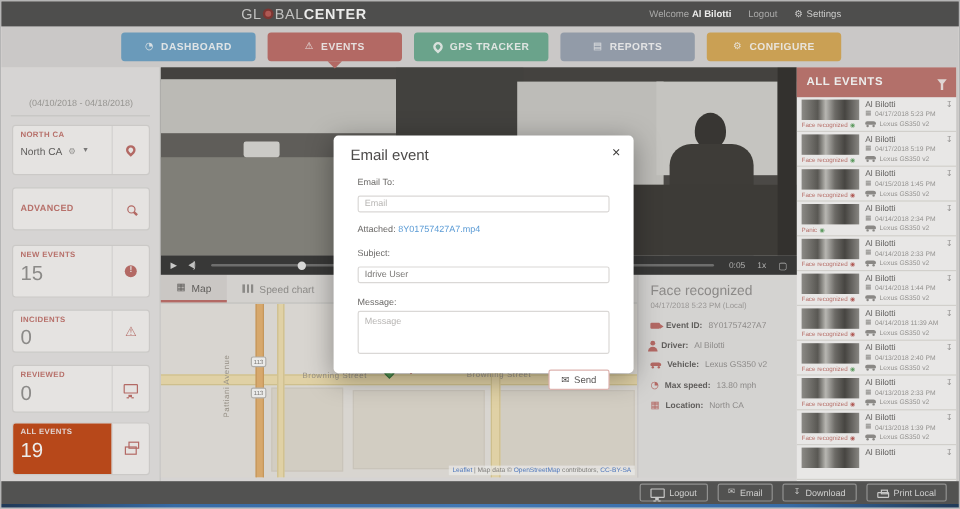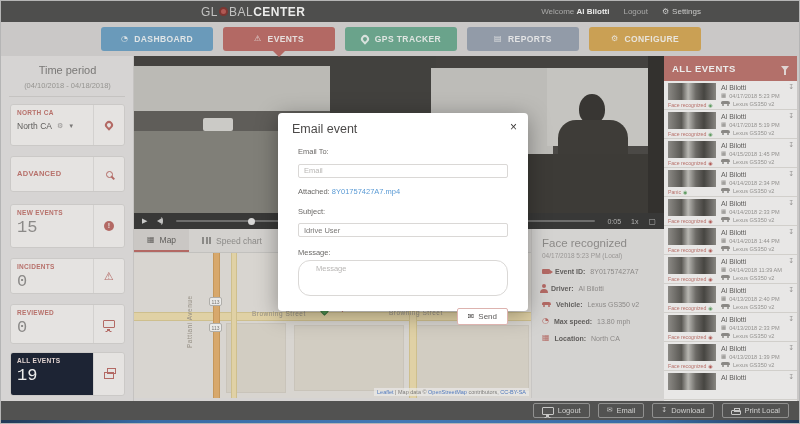--- a/index.html
+++ b/index.html
@@ -23,22 +23,22 @@
 
   
   .sidebar{position:absolute;left:0;top:55px;width:133px;height:345px;background:#e6e4e3;border-right:1px solid #d2d0cf;box-sizing:border-box;}
   .tp-title{position:absolute;left:0;top:8px;width:133px;text-align:center;font-size:11px;color:#7a7878;}
   .tp-range{position:absolute;left:0;top:25px;width:133px;text-align:center;font-size:7.5px;color:#9b9997;}
   .tp-div{position:absolute;left:8px;right:8px;top:40px;height:1px;background:#d2d0cf;}
   .card{position:absolute;left:9px;width:115px;background:#f7f5f4;border:1px solid #d9d7d6;border-radius:3px;box-sizing:border-box;display:flex;}
   .card .cbody{flex:1;padding:4px 6px;overflow:hidden;}
   .card .cicon{width:30px;border-left:1px solid #e2e0df;display:flex;align-items:center;justify-content:center;color:#bd6762;}
   .clabel{font-size:6.5px;font-weight:bold;color:#c2706a;letter-spacing:.3px;}
-  .cvalue{font-size:17px;color:#8f8d8c;margin-top:2px;font-family:Liberation Mono, monospace;}
-  .card.sel .cbody{background:#0f172a;border-radius:2px 0 0 2px;}
+  .cvalue{font-size:17px;color:#8f8d8c;margin-top:2px;}
+  .card.sel .cbody{background:#c2410c;border-radius:2px 0 0 2px;}
   .card.sel .clabel{color:#f3e3e1;}
   .card.sel .cvalue{color:#fff;}
   .selrow{display:flex;align-items:center;gap:5px;margin-top:5px;font-size:8.5px;color:#5c5a59;}
   .selrow .ggear{font-size:7px;color:#9a9897;}
   .selrow .caret{font-size:6px;color:#7a7878;}
   .advtext{font-size:7.5px;font-weight:bold;color:#c2706a;letter-spacing:.3px;line-height:26px;}
 
   
   .video{position:absolute;left:133px;top:55px;width:530px;height:157px;background:#44423f;overflow:hidden;}
   .vc{position:absolute;}
@@ -99,21 +99,21 @@
   .dim{position:absolute;inset:0;background:rgba(120,118,116,.14);z-index:10;}
   .modal{position:absolute;left:277px;top:112px;width:250px;height:198px;background:#fff;border-radius:4px;box-shadow:0 4px 22px rgba(0,0,0,.35);z-index:20;box-sizing:border-box;padding:9px 14px 10px;}
   .mtitle{font-size:12.5px;color:#4c4a49;}
   .mclose{position:absolute;right:11px;top:7px;font-size:12px;color:#3f3d3c;cursor:pointer;}
   .mbody{padding:0 6px;}
   .mlabel{font-size:7.5px;color:#6b6967;margin-top:11px;margin-bottom:3px;}
   .minput{width:100%;box-sizing:border-box;height:14px;border:1px solid #dad8d6;border-radius:2px;font-size:7.5px;color:#7a7876;padding:0 5px;font-family:"Liberation Sans",sans-serif;outline:none;background:#fff;}
   .minput::placeholder,.mtextarea::placeholder{color:#b8b6b4;}
   .mline{font-size:7.5px;color:#6b6967;margin-top:9px;}
   .mline .lnk{color:#5b9bd5;}
-  .mtextarea{width:100%;box-sizing:border-box;height:36px;border:1px solid #dad8d6;border-radius:12px;font-size:7.5px;color:#7a7876;padding:3px 17px;resize:none;font-family:"Liberation Sans",sans-serif;outline:none;}
+  .mtextarea{width:100%;box-sizing:border-box;height:36px;border:1px solid #dad8d6;border-radius:2px;font-size:7.5px;color:#7a7876;padding:3px 5px;resize:none;font-family:"Liberation Sans",sans-serif;outline:none;}
   .msendrow{display:flex;justify-content:flex-end;margin-top:8px;}
   .msend{display:flex;align-items:center;gap:4px;border:1px solid #ddb3af;border-radius:2px;background:#fff;padding:3px 10px;font-size:8px;color:#5c5a59;cursor:pointer;}
 
   
   .ic{display:inline-block;line-height:1;}
   .ic-glyph{font-family:"DejaVu Sans",sans-serif;}
   .ic-pin{width:8px;height:8px;border:2px solid currentColor;border-radius:50% 50% 50% 0;transform:rotate(-45deg);box-sizing:border-box;position:relative;}
   .ic-search{width:7px;height:7px;border:1.5px solid currentColor;border-radius:50%;position:relative;box-sizing:border-box;}
   .ic-search::after{content:"";position:absolute;right:-3px;bottom:-2px;width:4px;height:1.5px;background:currentColor;transform:rotate(45deg);}
   .ic-alert-badge{width:10px;height:10px;border-radius:50%;background:currentColor;position:relative;}
@@ -176,21 +176,20 @@
           <span>REPORTS</span>
         </div>
         <div class="navtab" style="background: rgb(216, 167, 80);">
           <span class="ic ic-glyph" style="font-size: 8px; color: rgba(255, 255, 255, 0.85);">⚙</span>
           <span>CONFIGURE</span>
         </div>
       </div>
   </div>
 
   <div class="sidebar">
-    <div class="tp-title">Time period</div>
     <div class="tp-range">(04/10/2018 - 04/18/2018)</div>
     <div class="tp-div"></div>
 
     <div class="card" style="top:48px;height:42px;">
       <div class="cbody">
         <div class="clabel">NORTH CA</div>
         <div class="selrow">
           <span>North CA</span>
           <span class="ggear ic-glyph">⚙</span>
           <span class="caret">▼</span>

